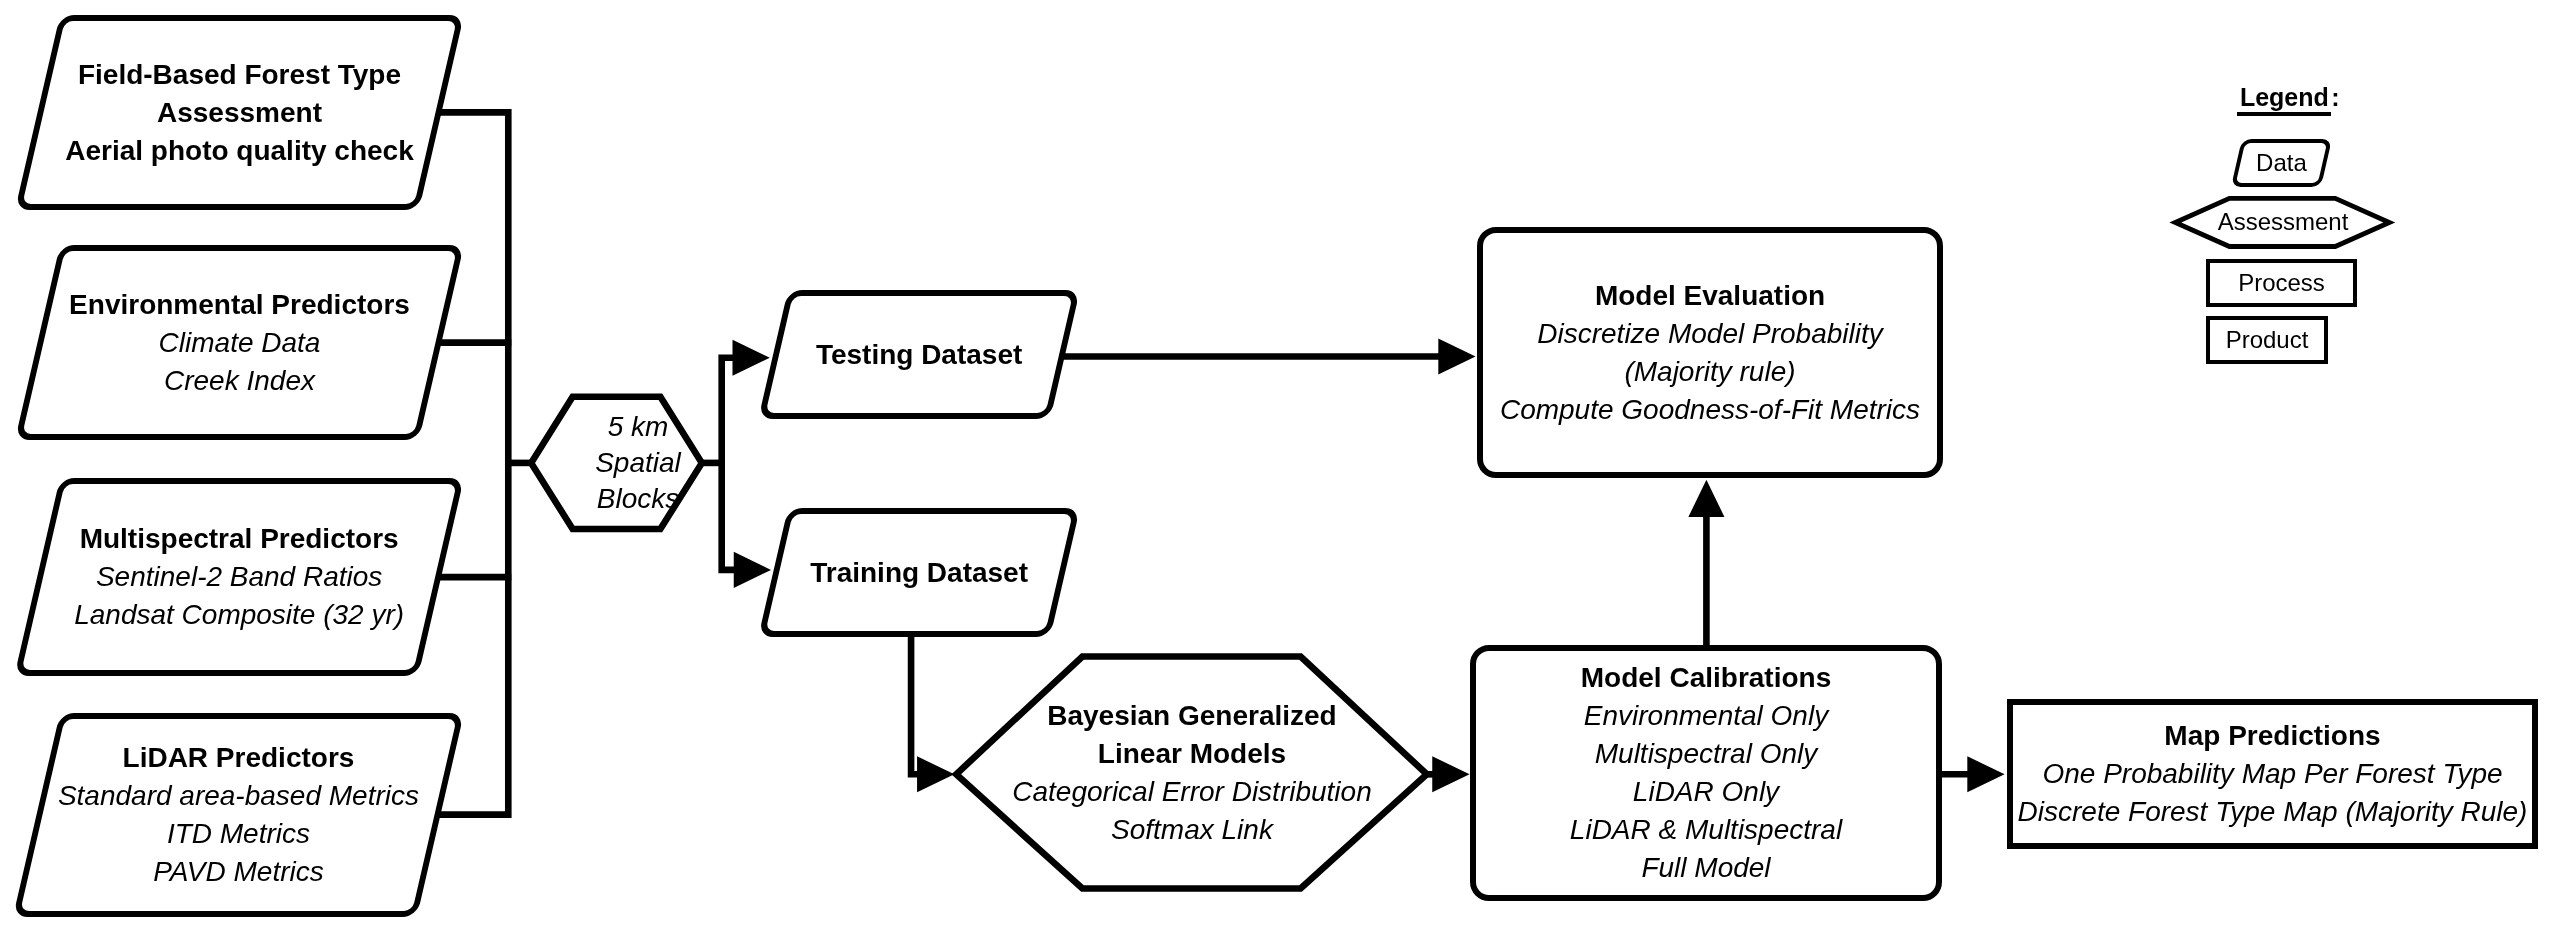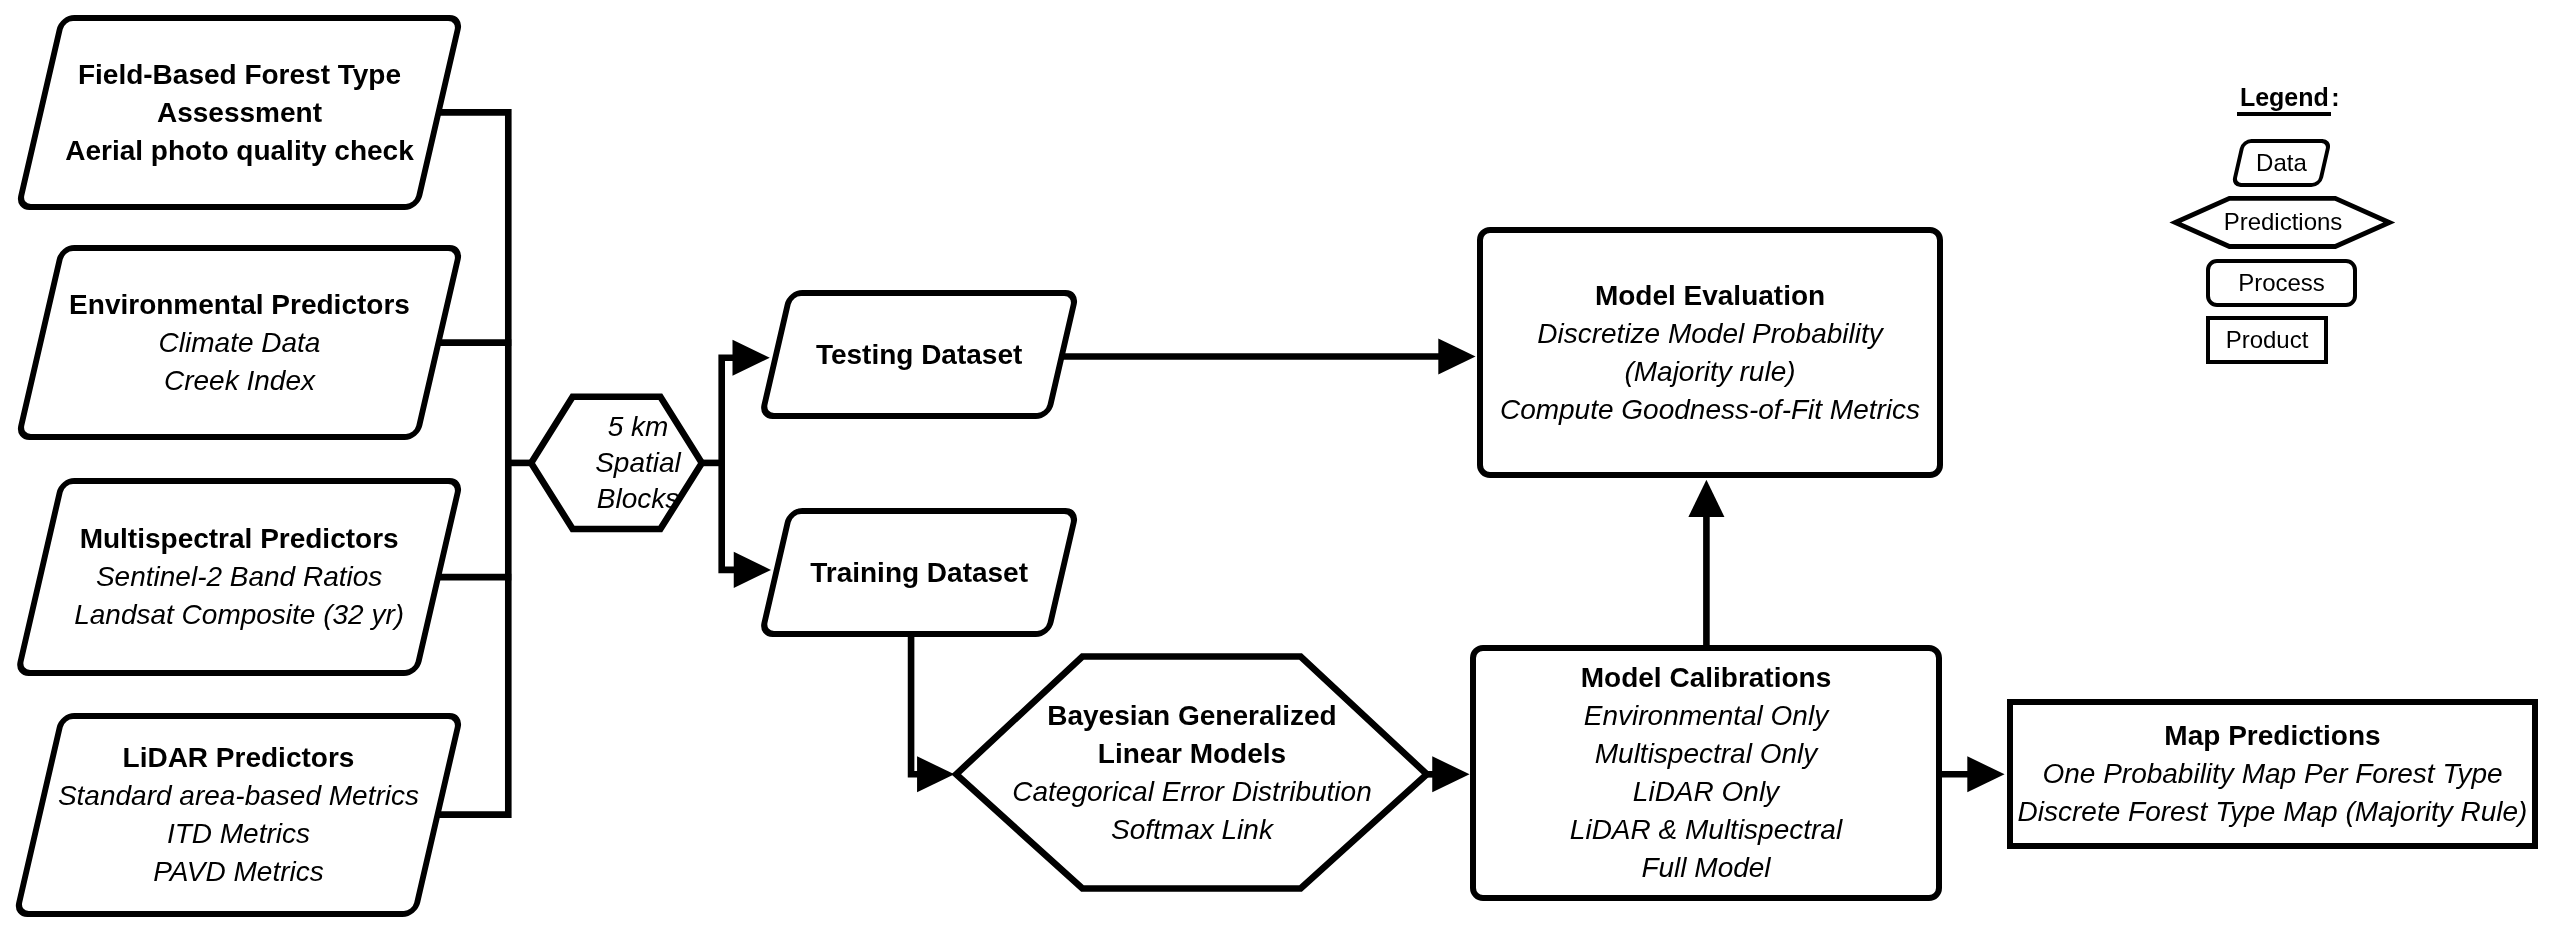--- a/index.html
+++ b/index.html
@@ -4,37 +4,37 @@
 <style>
   html,body { margin:0; padding:0; background:#ffffff; }
   .canvas {
     position:relative; width:2576px; height:927px; background:#ffffff;
     font-family:"Liberation Sans", sans-serif; color:#000; overflow:hidden;
   }
   svg.wires { position:absolute; left:0; top:0; width:2576px; height:927px; z-index:1; }
   .shape { position:absolute; box-sizing:border-box; background:#fff; z-index:2; }
   .pgram { border:6.6px solid #000; border-radius:14.4px; transform:skewX(-13deg); transform-origin:0 0; }
   .pgram .inner { width:100%; height:100%; transform:skewX(13deg); display:flex; flex-direction:column; justify-content:center; align-items:center; text-align:center; }
-  .roundrect { border:6.6px solid #000; border-radius:13px; display:flex; flex-direction:column; justify-content:center; align-items:center; text-align:center; }
+  .roundrect { border:6.6px solid #000; border-radius:19px; display:flex; flex-direction:column; justify-content:center; align-items:center; text-align:center; }
   .sharprect { border:6.6px solid #000; border-radius:0; display:flex; flex-direction:column; justify-content:center; align-items:center; text-align:center; }
   .hexlabel { position:absolute; z-index:3; display:flex; flex-direction:column; justify-content:center; align-items:center; text-align:center; }
   .node-text { font-size:28px; line-height:38px; }
   .hex1-text { font-size:28px; line-height:36px; }
   .title { font-weight:700; }
   .sub { font-style:italic; }
   .nowrap { white-space:nowrap; }
   .wrap640 { width:385px; }
   .wrap600 { width:361px; }
   
   .legend-head { position:absolute; left:2162px; top:83px; width:241px; text-align:center;
                  font-size:25px; font-weight:700; z-index:3; }
   .legend-head .ul { border-bottom:4.8px solid #000; padding:0 2.4px 1.2px 2.4px;margin-left:12px; }
   .lg-pgram { border:4.8px solid #000; border-radius:9.6px; transform:skewX(-13deg); transform-origin:0 0; }
   .lg-pgram .inner { width:100%; height:100%; transform:skewX(13deg); display:flex; justify-content:center; align-items:center; }
-  .lg-round { border:4.8px solid #000; border-radius:11px; display:flex; justify-content:center; align-items:center; }
+  .lg-round { border:4.8px solid #000; border-radius:0; display:flex; justify-content:center; align-items:center; }
   .lg-rect  { border:4.8px solid #000; display:flex; justify-content:center; align-items:center; }
   .lg-text { font-size:24px; line-height:26.5px; }
 </style>
 </head>
 <body>
 
 <div class="canvas">
 
   <svg class="wires" viewBox="0 0 4284 1542">
     <g stroke="#000" stroke-width="11" fill="none">
@@ -149,21 +149,21 @@
     <span class="ul">Legend</span><span>:</span>
   </div>
 
   <div class="shape lg-pgram" style="left:2242px; top:139px; width:90px; height:48px;">
     <div class="inner lg-text">
       <span class="nowrap">Data</span>
     </div>
   </div>
 
   <div class="hexlabel lg-text" style="left:2176px; top:198px; width:214px; height:48px;">
-    <span class="nowrap">Predictions</span>
+    <span class="nowrap">Assessment</span>
   </div>
 
   <div class="shape lg-round lg-text" style="left:2206px; top:259px; width:151px; height:48px;">
     <span class="nowrap">Process</span>
   </div>
 
   <div class="shape lg-rect lg-text" style="left:2206px; top:316px; width:122px; height:48px;">
     <span class="nowrap">Product</span>
   </div>
 

